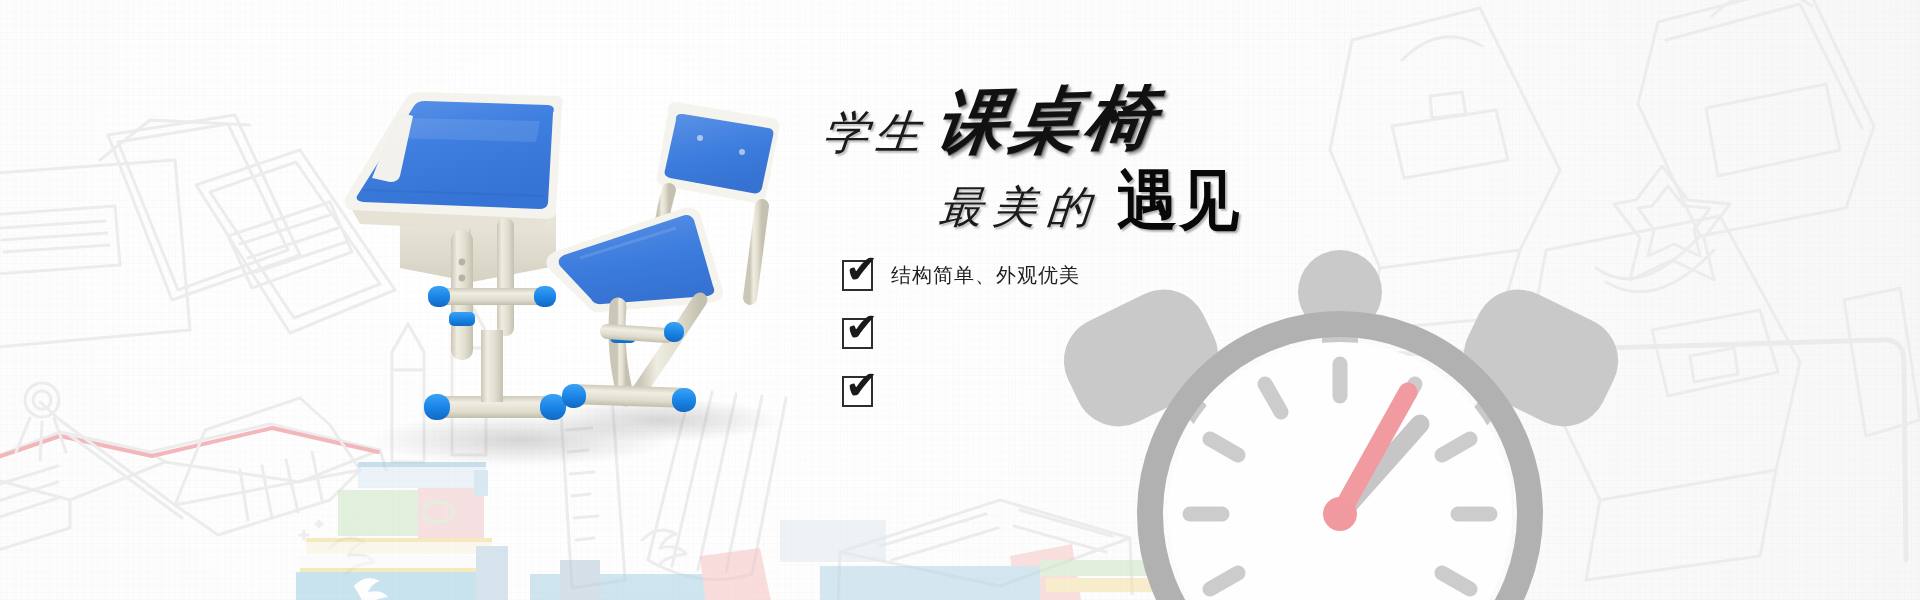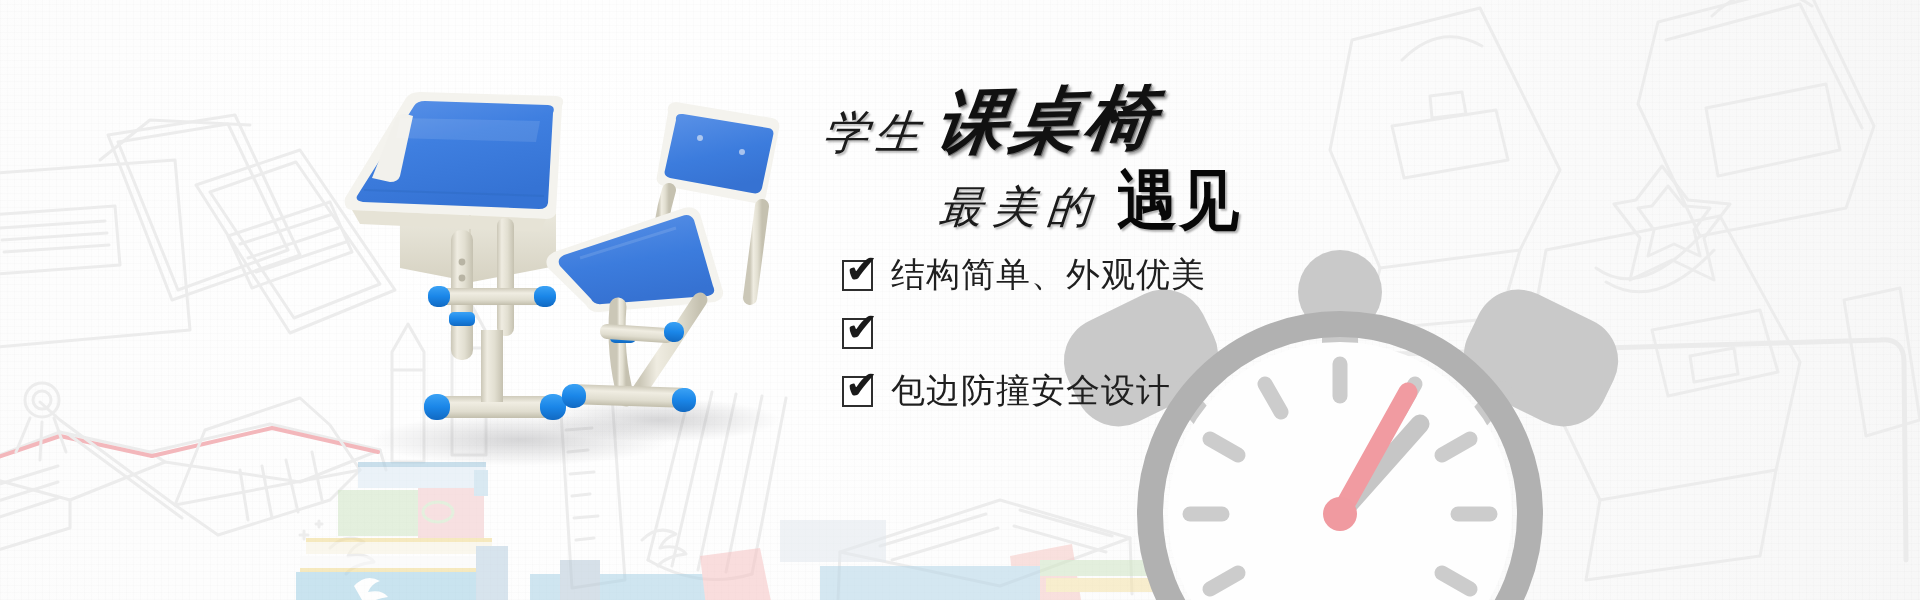--- a/index.html
+++ b/index.html
@@ -79,21 +79,21 @@
     position:relative;width:27px;height:27px;flex:0 0 27px;
     border:2px solid #2d2d2d;background:#fff;margin-right:18px;
   }
   .cbx .tick{
     position:absolute;left:1px;top:-10px;width:34px;height:34px;
     color:#1a1a1a;font-size:40px;line-height:34px;font-weight:700;
     font-family:"DejaVu Sans","Liberation Sans",sans-serif;
   }
   .ftext{
     font-family:"Liberation Sans","DejaVu Sans",sans-serif;
-    font-size:34px;color:#1f1f1f;letter-spacing:1px;white-space:nowrap;
+    font-size:20px;color:#1f1f1f;letter-spacing:1px;white-space:nowrap;
   }
 
   
   #clock{position:absolute;left:1030px;top:196px;width:620px;height:440px;}
 </style>
 </head>
 <body>
 
 <div id="banner">
 
@@ -405,19 +405,18 @@
       <div class="feature">
         <span class="cbx">
           <span class="tick">✔</span>
         </span>
       </div>
 
       <div class="feature">
         <span class="cbx">
           <span class="tick">✔</span>
         </span>
-        <span class="ftext">包边防撞安全设计</span>
       </div>
 
     </div>
   </div>
 
 </div>
 
 </body></html>

